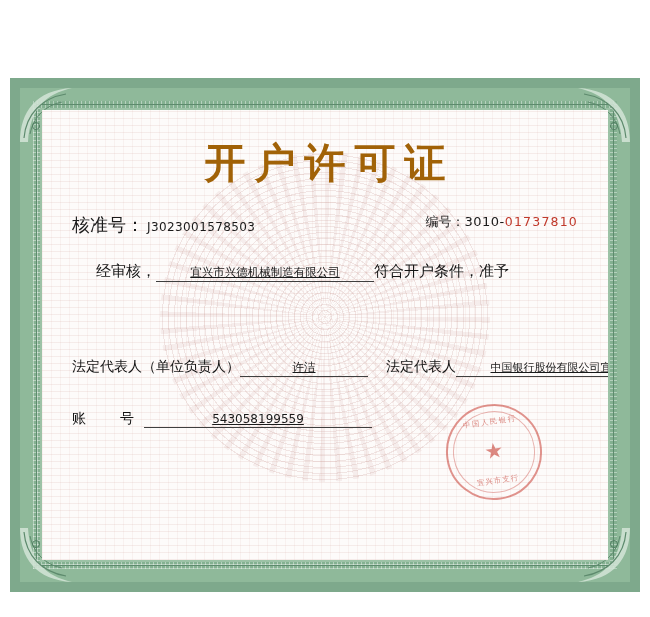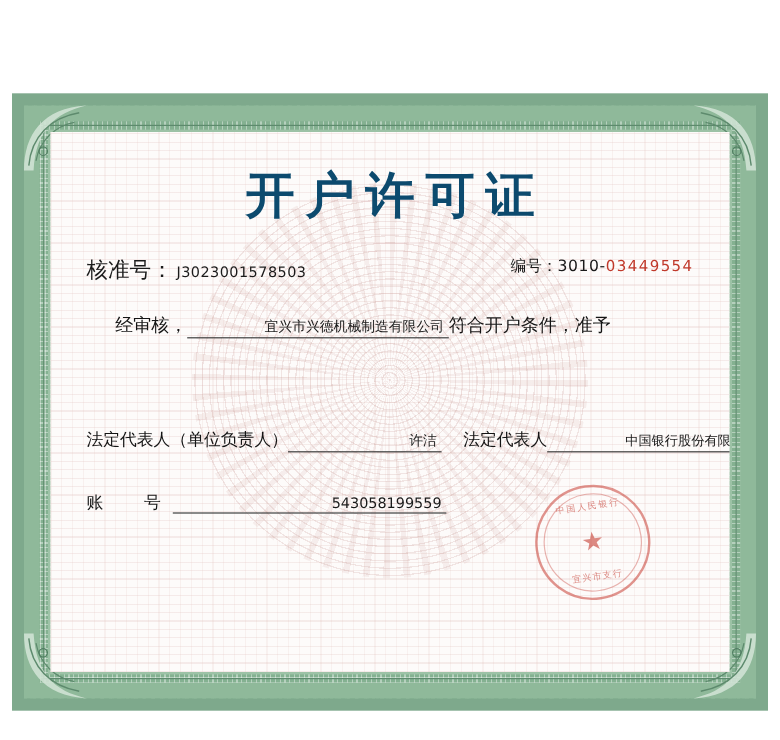--- a/index.html
+++ b/index.html
@@ -121,21 +121,21 @@
   
   .title {
     position: absolute;
     left: 0; right: 0;
     top: 26px;
     text-align: center;
     font-family: "DejaVu Serif", serif;
     font-size: 41px;
     font-weight: bold;
     letter-spacing: 9px;
-    color: #0c4a6e;
+    color: #a16207;
     text-indent: 9px;
   }
 
   
   .row-ids {
     position: absolute;
     left: 30px;
     right: 28px;
     top: 103px;
     font-size: 13px;
@@ -175,25 +175,26 @@
     font-size: 15px;
     color: #141414;
     white-space: nowrap;
   }
   .line-1 { top: 152px; }
   .line-2 { top: 196px; left: 30px; }
 
   .fill {
     display: inline-block;
     border-bottom: 1px solid #3f3f3f;
-    text-align: right;
+    text-align: center;
     font-size: 11.5px;
     vertical-align: baseline;
     padding: 0 4px 1px 4px;
     color: #1a1a1a;
+    text-decoration: underline;
   }
   .fill-company { width: 210px; }
 
   
   .row-rep {
     position: absolute;
     left: 30px;
     right: 28px;
     top: 248px;
     font-size: 14px;
@@ -331,21 +332,21 @@
     <div class="paper">
       <div class="content">
 
         <div class="title">开户许可证</div>
 
         <div class="row-ids">
           <div class="approval">
             <span class="lbl">核准号：</span><span class="val">J3023001578503</span>
           </div>
           <div class="serial">
-            <span>编号：</span><span class="num">3010-</span><span class="red">03449554</span>
+            <span>编号：</span><span class="num">3010-</span><span class="red">01737810</span>
           </div>
         </div>
 
         <div class="line line-1">
           <span>经审核，</span><span class="fill fill-company">宜兴市兴德机械制造有限公司</span><span>符合开户条件，准予</span>
         </div>
 
 
         <div class="row-rep">
           <span>法定代表人（单位负责人）</span><span class="fill fill-rep">许洁</span><span class="bank-label">法定代表人</span><span class="fill fill-bank">中国银行股份有限公司宜兴支行</span>

